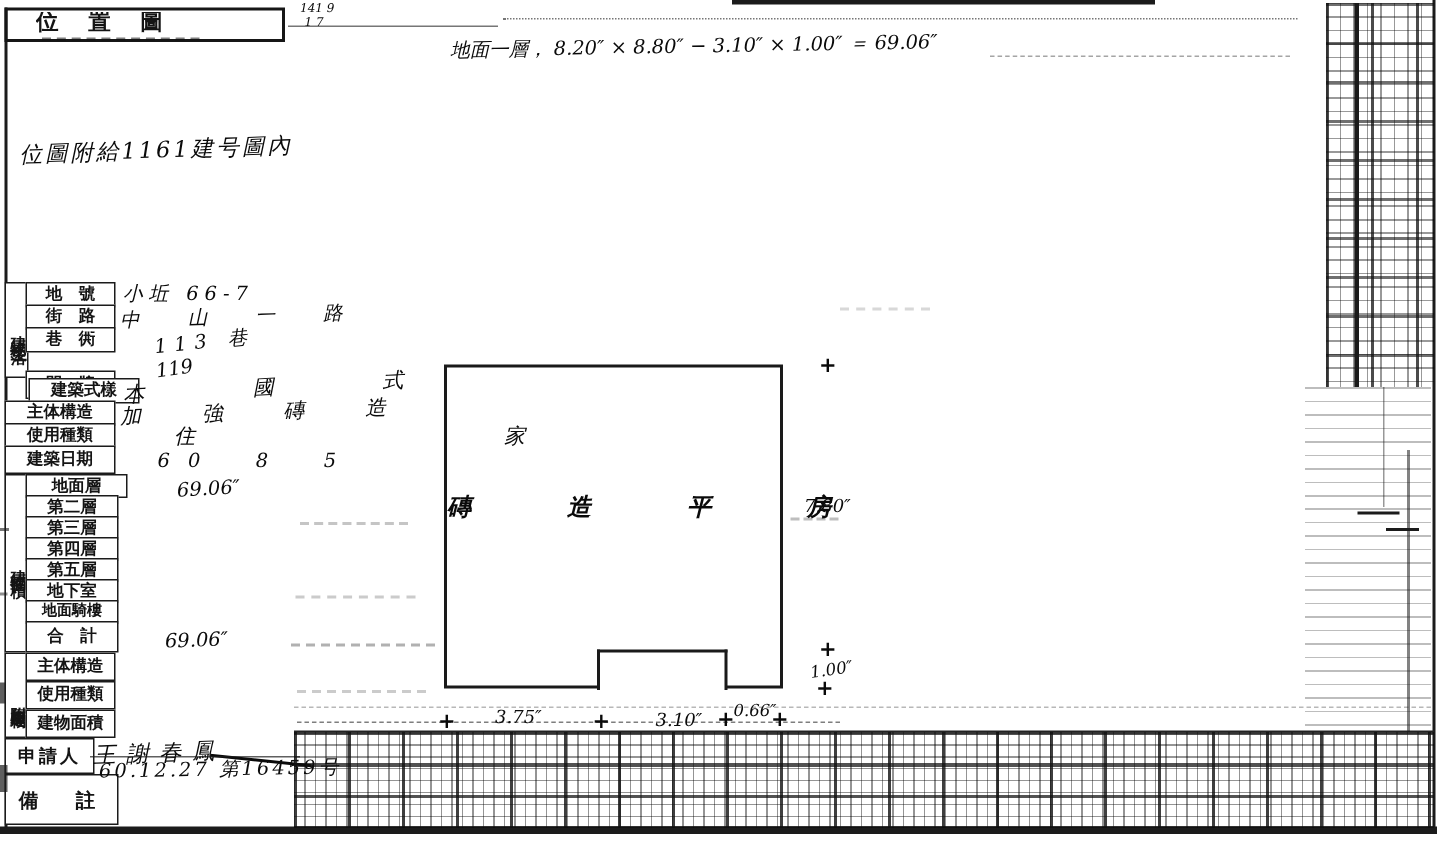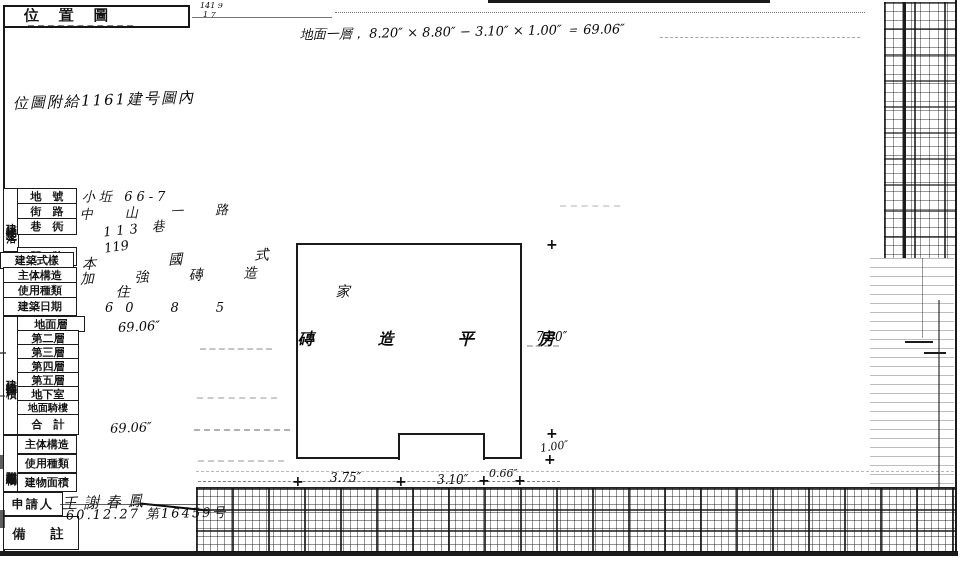--- a/index.html
+++ b/index.html
@@ -54,21 +54,21 @@
 <div class="abs hw" style="left:13px;top:93px;font-size:15px;letter-spacing:2px;transform:rotate(-2deg);">位圖附給1161建号圖內</div>
 <div class="abs hw" style="left:300px;top:25px;font-size:13px;transform:rotate(-1deg);">地面一層， 8.20″ × 8.80″ − 3.10″ × 1.00″ ＝ 69.06″</div>
 <div class="abs dashline" style="left:660px;top:37px;width:200px;border-top-width:1px;opacity:.7;"></div>
 
 <div class="abs grp" style="left:3px;top:188px;width:16px;height:64px;">建物坐落</div>
 <div class="abs lbl" style="left:17px;top:188px;width:60px;height:17px;">地　號</div>
 <div class="abs lbl" style="left:17px;top:203px;width:60px;height:17px;">街　路</div>
 <div class="abs lbl" style="left:17px;top:218px;width:60px;height:17px;">巷　衖</div>
 <div class="abs lbl" style="left:17px;top:247px;width:60px;height:19px;">門　牌</div>
 
-<div class="abs lbl" style="left:0;top:252px;width:74px;height:17px;">建築式樣</div>
+<div class="abs lbl" style="left:19px;top:252px;width:74px;height:17px;">建築式樣</div>
 <div class="abs lbl" style="left:3px;top:267px;width:74px;height:17px;">主体構造</div>
 <div class="abs lbl" style="left:3px;top:282px;width:74px;height:17px;">使用種類</div>
 <div class="abs lbl" style="left:3px;top:297px;width:74px;height:19px;">建築日期</div>
 
 <div class="abs grp" style="left:3px;top:316px;width:16px;height:119px;">建物面積</div>
 <div class="abs lbl" style="left:17px;top:316px;width:68px;height:16px;">地面層</div>
 <div class="abs lbl" style="left:17px;top:330px;width:62px;height:16px;">第二層</div>
 <div class="abs lbl" style="left:17px;top:344px;width:62px;height:16px;">第三層</div>
 <div class="abs lbl" style="left:17px;top:358px;width:62px;height:16px;">第四層</div>
 <div class="abs lbl" style="left:17px;top:372px;width:62px;height:16px;">第五層</div>

